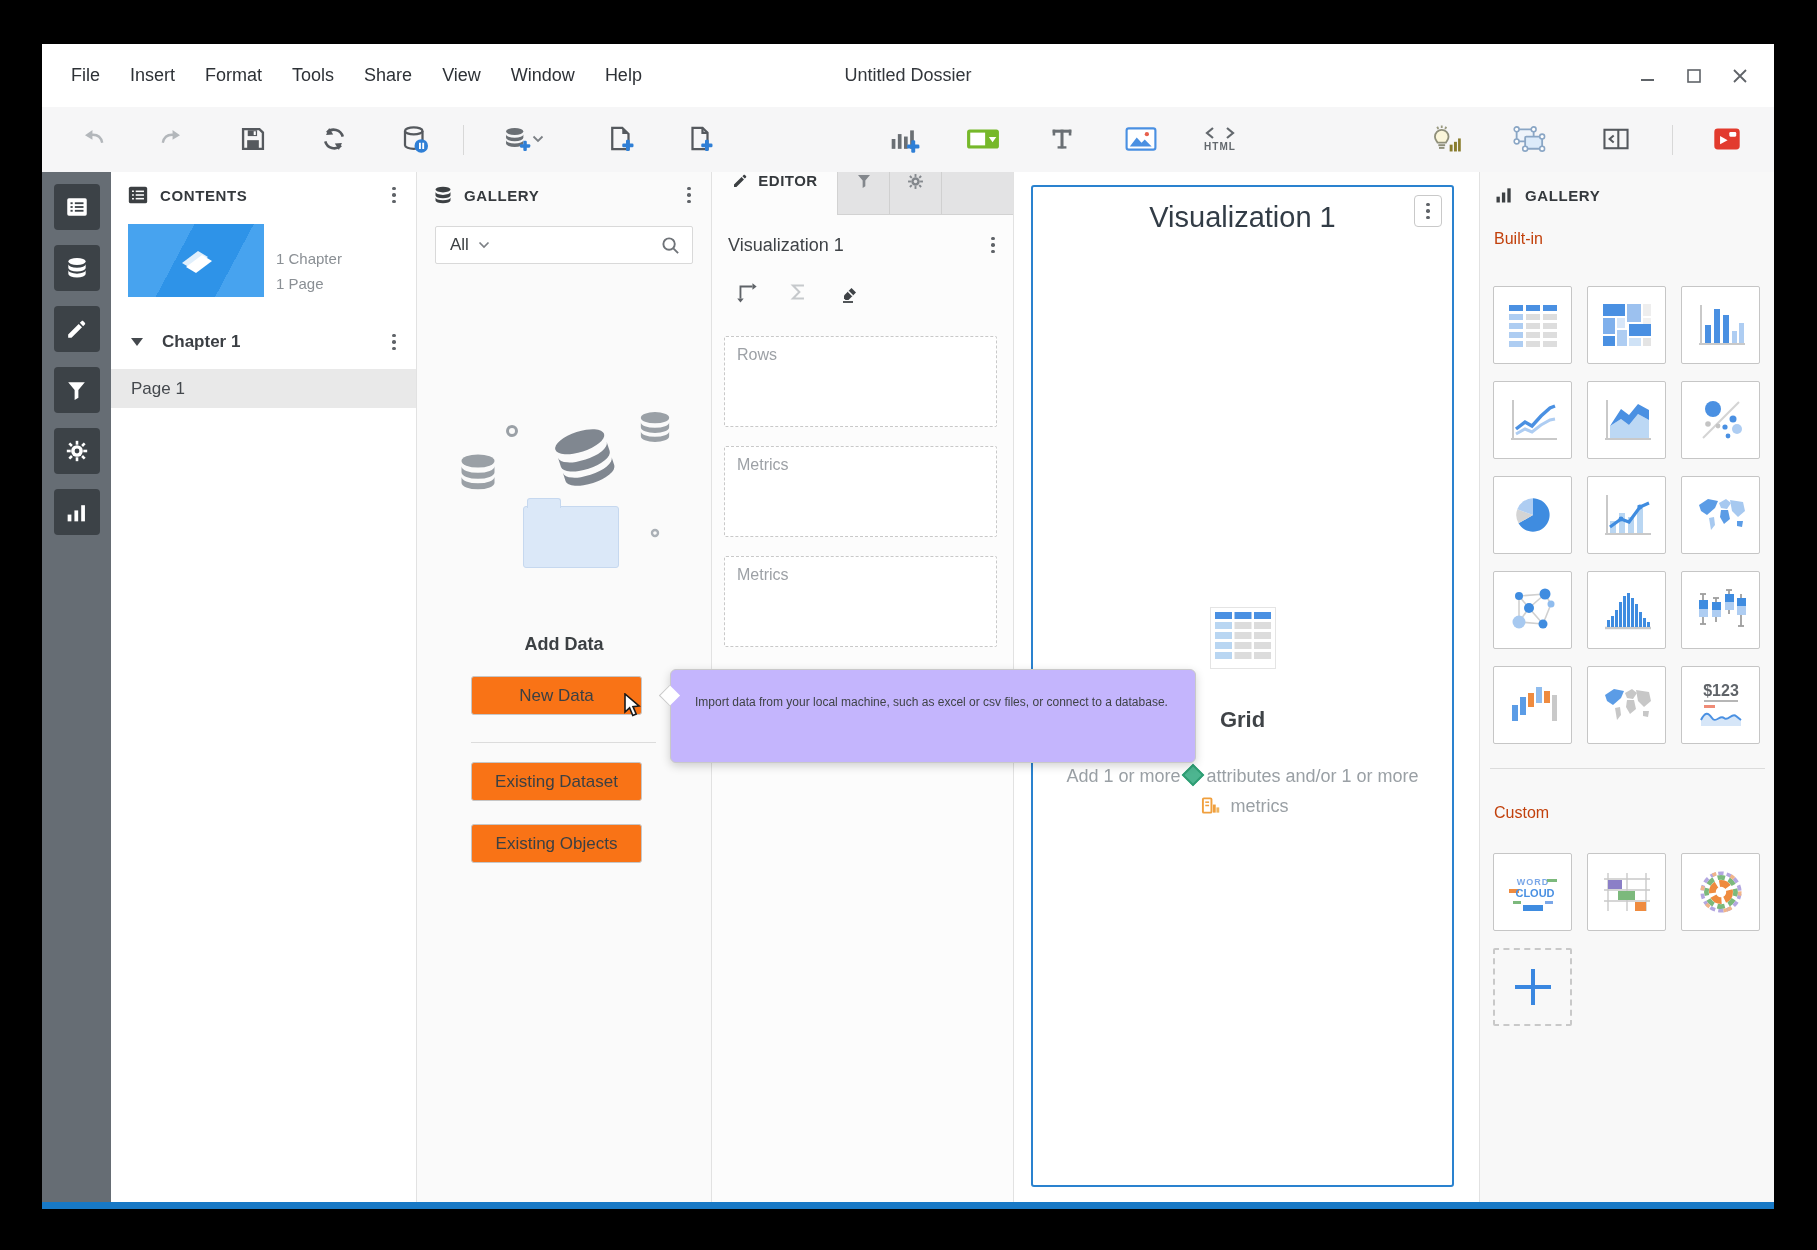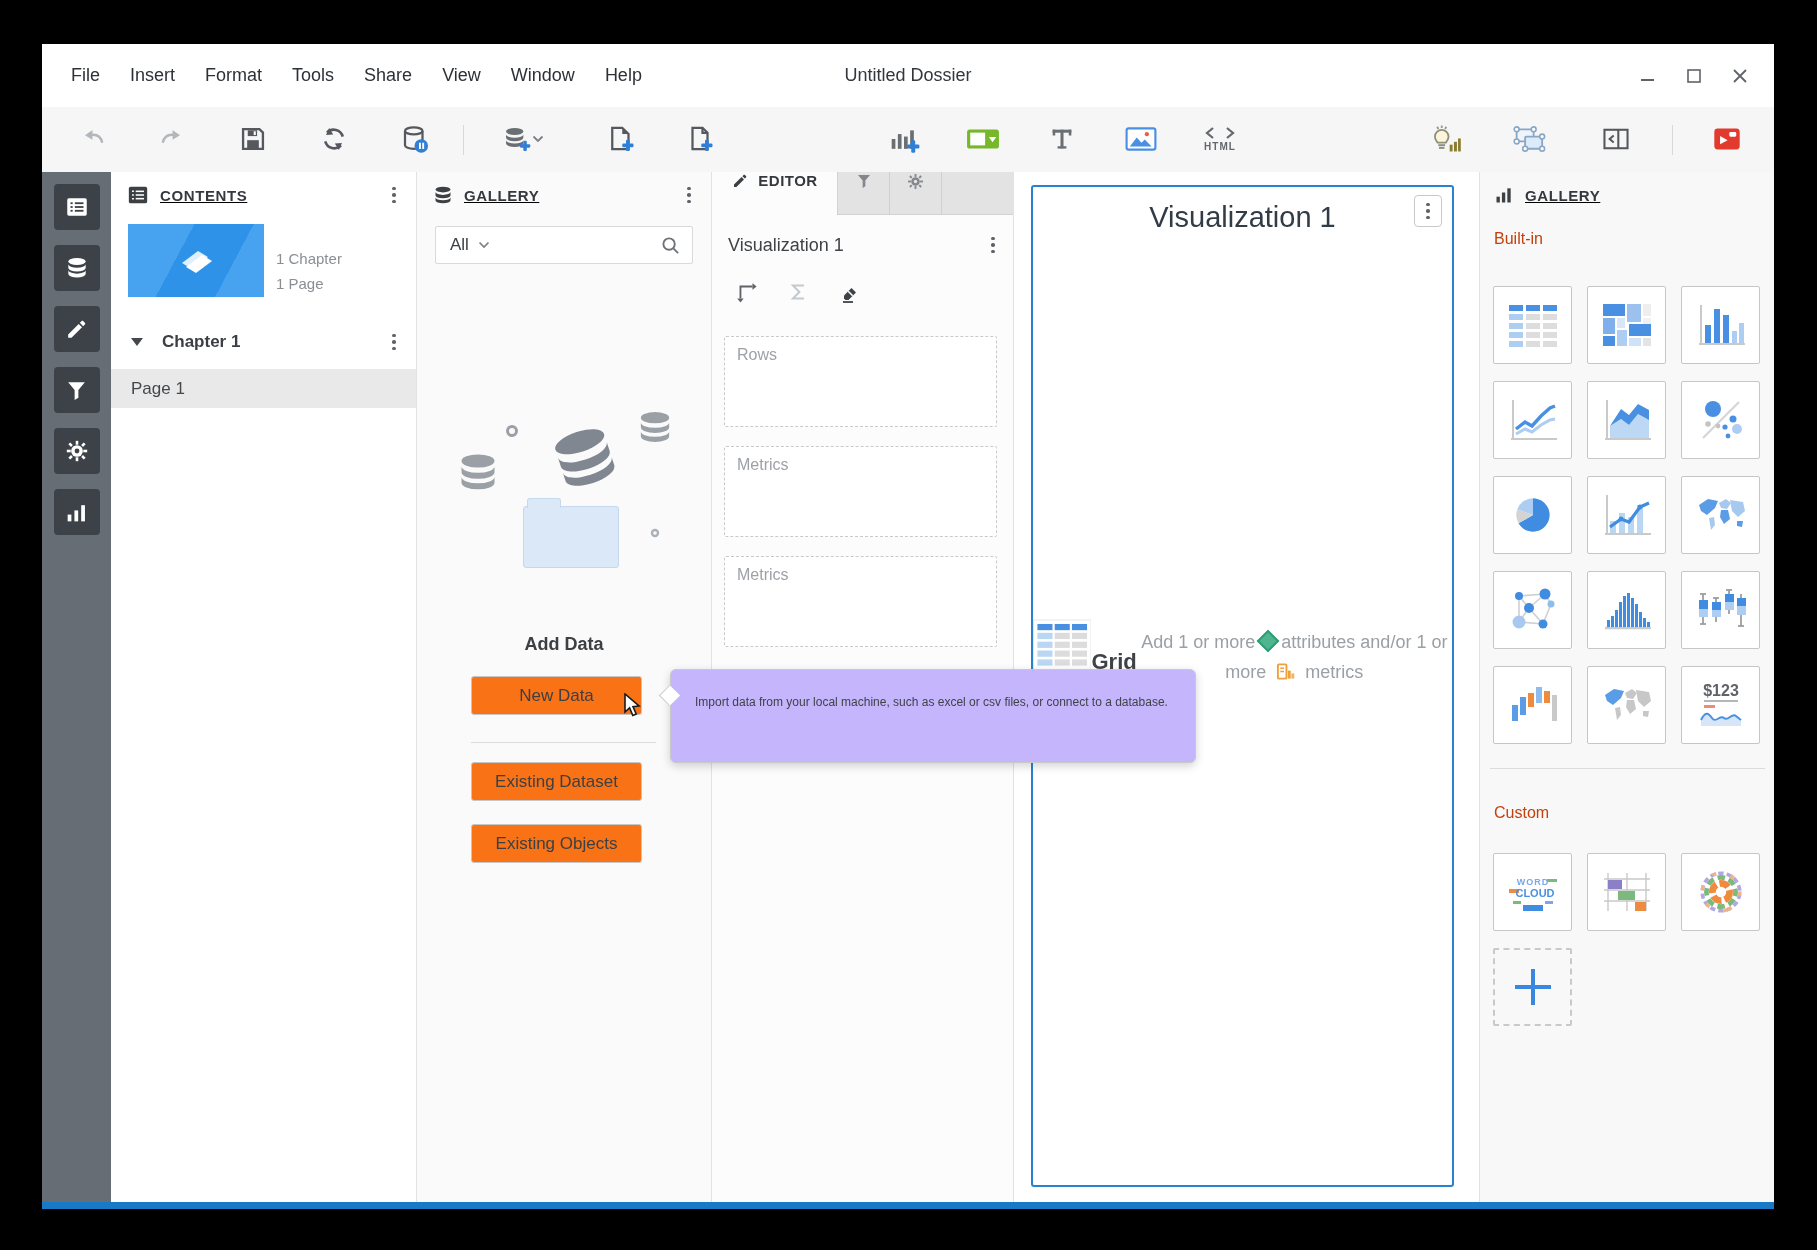--- a/index.html
+++ b/index.html
@@ -22,21 +22,21 @@
   
   .main{position:absolute;left:0;top:128px;width:100%;height:1030px;}
   .iconbar{position:absolute;left:0;top:0;width:69px;height:100%;background:#666d74;display:flex;flex-direction:column;align-items:center;gap:15px;padding-top:12px;box-sizing:border-box;}
   .itile{width:46px;height:46px;background:#3c4247;border-radius:4px;display:flex;align-items:center;justify-content:center;cursor:pointer;}
   .panel{position:absolute;top:0;height:100%;box-sizing:border-box;}
   .contents-panel{left:69px;width:306px;background:#fff;border-right:1px solid #e2e2e2;}
   .datasets-panel{left:375px;width:295px;background:#fafafa;border-right:1px solid #e2e2e2;}
   .editor-panel{left:670px;width:302px;background:#fcfcfc;border-right:1px solid #e2e2e2;}
   .canvas-area{left:972px;width:465px;background:#fff;}
   .gallery-panel{left:1437px;width:295px;background:#f8f8f8;border-left:1px solid #e2e2e2;}
-  .panel-head{display:flex;align-items:center;gap:11px;padding:0 16px;height:46px;text-decoration:underline;}
+  .panel-head{display:flex;align-items:center;gap:11px;padding:0 16px;height:46px;}
   .phead-label{font-size:15px;font-weight:bold;color:#35393d;letter-spacing:.6px;}
   .spacer{flex:1;}
   .kebab{display:inline-flex;flex-direction:column;gap:3px;padding:4px;cursor:pointer;}
   .kebab i{width:3.6px;height:3.6px;border-radius:50%;background:#5f6368;display:block;}
   
   .thumb{position:absolute;left:17px;top:52px;width:136px;height:73px;background:linear-gradient(118deg,#47a3ef 0%,#47a3ef 38%,#2e93e8 38%,#2e93e8 72%,#47a3ef 72%);display:flex;align-items:center;justify-content:center;cursor:pointer;}
   .thumb-meta{position:absolute;left:165px;top:74px;font-size:15px;color:#8a8f94;line-height:25px;}
   .chapter-row{position:absolute;left:0;top:151px;width:100%;height:38px;display:flex;align-items:center;padding:0 16px 0 20px;box-sizing:border-box;gap:19px;cursor:pointer;}
   .chapter-label{font-size:17px;font-weight:bold;color:#3b3f44;}
   .tri-down{width:0;height:0;border-left:6px solid transparent;border-right:6px solid transparent;border-top:8px solid #44484d;}
@@ -61,21 +61,21 @@
   .tab-label{font-size:15px;font-weight:bold;color:#35393d;letter-spacing:.5px;}
   .tab-ico{width:52px;border-right:1px solid #d0d0d0;}
   .viz-row{position:absolute;left:16px;right:14px;top:58px;height:30px;display:flex;align-items:center;}
   .viz-name{font-size:18px;color:#3f4347;}
   .ed-icons{position:absolute;left:22px;top:108px;display:flex;gap:29px;align-items:center;}
   .dz{position:absolute;left:12px;width:273px;height:91px;border:1px dashed #c9c9c9;background:#fff;border-radius:2px;box-sizing:border-box;padding:9px 12px;font-size:16px;color:#9da1a6;}
   
   .vizbox{position:absolute;left:17px;top:13px;width:423px;height:1002px;border:2px solid #2a82cf;border-radius:3px;background:#fff;box-sizing:border-box;}
   .viz-title{position:absolute;left:0;top:14px;width:100%;text-align:center;font-size:29px;color:#323c46;}
   .viz-kebab{position:absolute;right:10px;top:8px;width:26px;height:30px;border:1px solid #c9c9c9;border-radius:4px;background:#fff;display:flex;align-items:center;justify-content:center;cursor:pointer;}
-  .viz-center{position:absolute;left:0;top:420px;width:100%;display:flex;flex-direction:row;align-items:center;}
+  .viz-center{position:absolute;left:0;top:420px;width:100%;display:flex;flex-direction:column;align-items:center;gap:8px;}
   .grid-type{margin-top:30px;font-size:22px;font-weight:bold;color:#3f4347;}
   .viz-hint{margin-top:20px;width:356px;font-size:18px;line-height:30px;color:#9aa0a5;text-align:center;}
   .diamond{display:inline-block;width:12px;height:12px;background:#4db590;border:2px solid #2f9e74;transform:rotate(45deg);margin:0 5px;position:relative;top:1px;}
   .metric-ico{display:inline-block;margin:0 5px;position:relative;top:3px;}
   
   .gsec-label{position:absolute;left:14px;font-size:16px;color:#c2410c;}
   .ggrid{position:absolute;left:13px;display:grid;grid-template-columns:repeat(3,79px);grid-auto-rows:78px;gap:17px 15px;}
   .gtile{width:79px;height:78px;background:#fff;border:1px solid #c6c6c6;border-radius:2px;display:flex;align-items:center;justify-content:center;cursor:pointer;box-sizing:border-box;}
   .gdiv{position:absolute;left:10px;top:596px;width:275px;height:1px;background:#dcdcdc;}
   .addtile{position:absolute;left:13px;top:776px;width:79px;height:78px;border:2px dashed #c9c9c9;border-radius:2px;display:flex;align-items:center;justify-content:center;cursor:pointer;box-sizing:border-box;background:#f8f8f8;}

